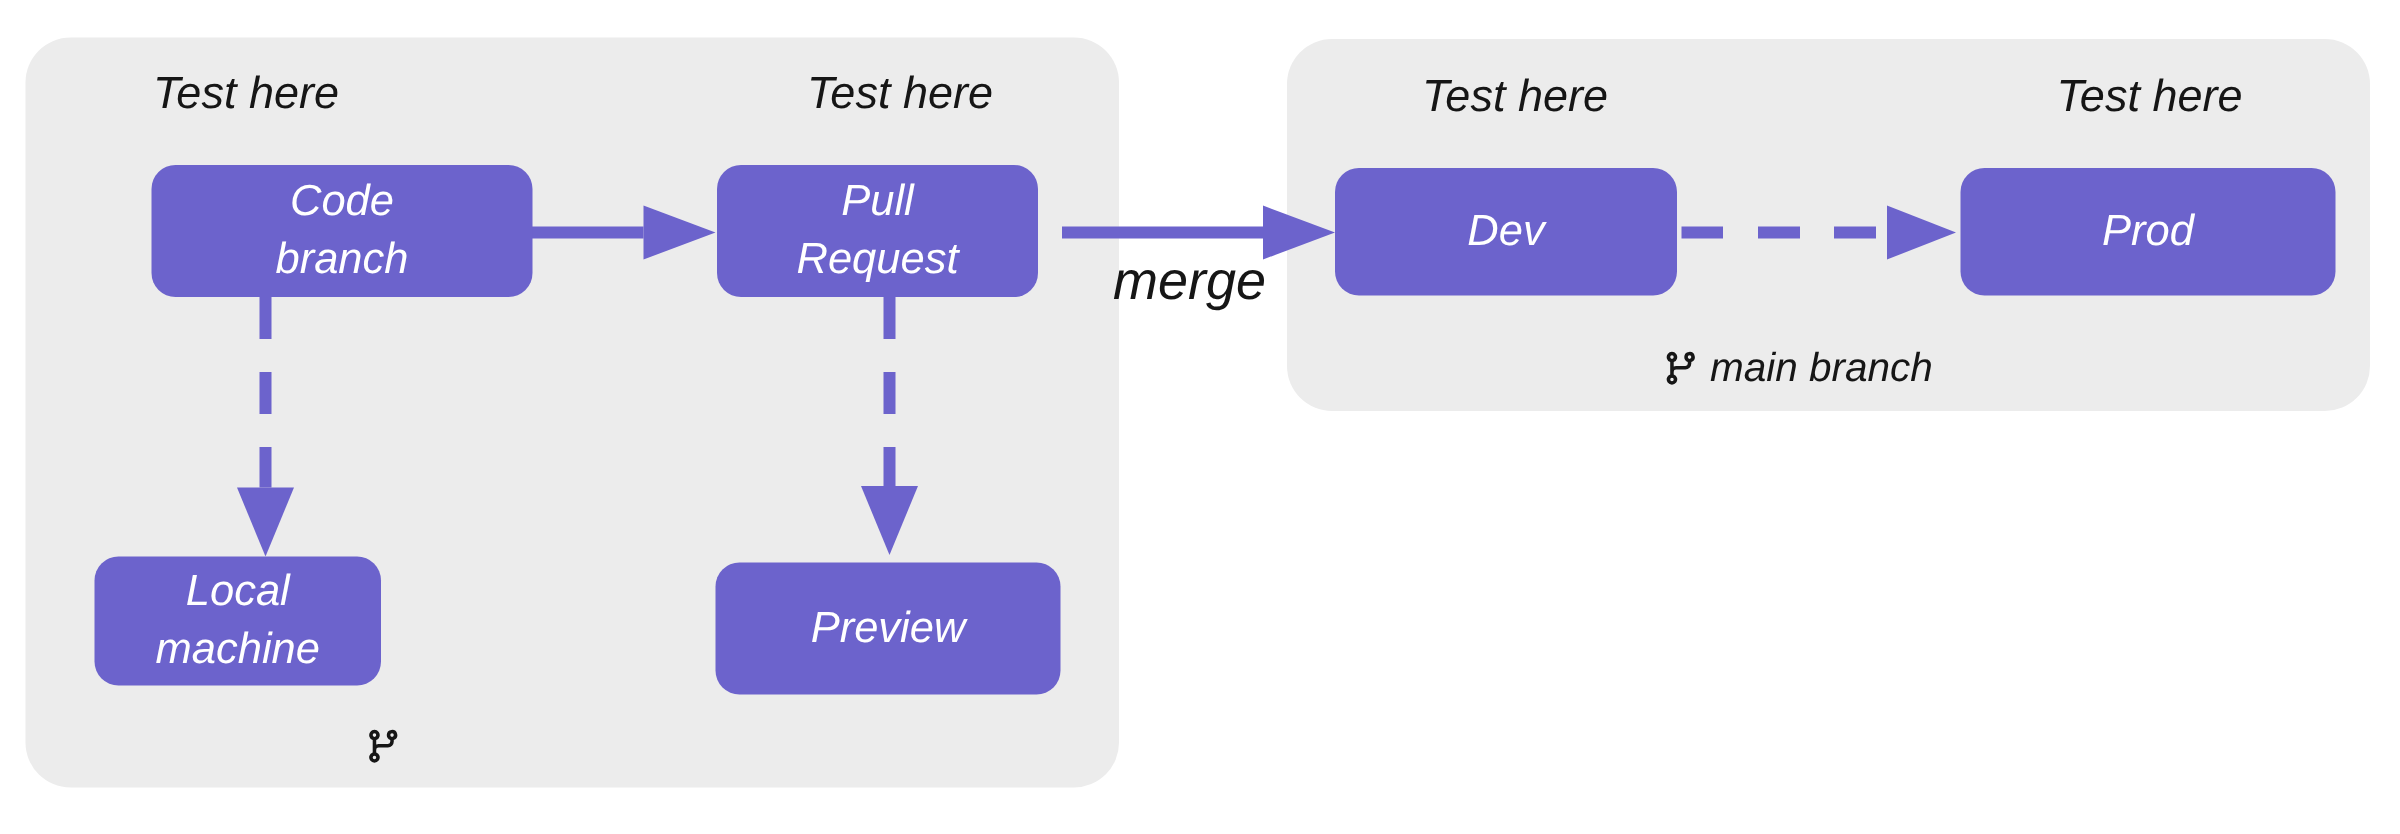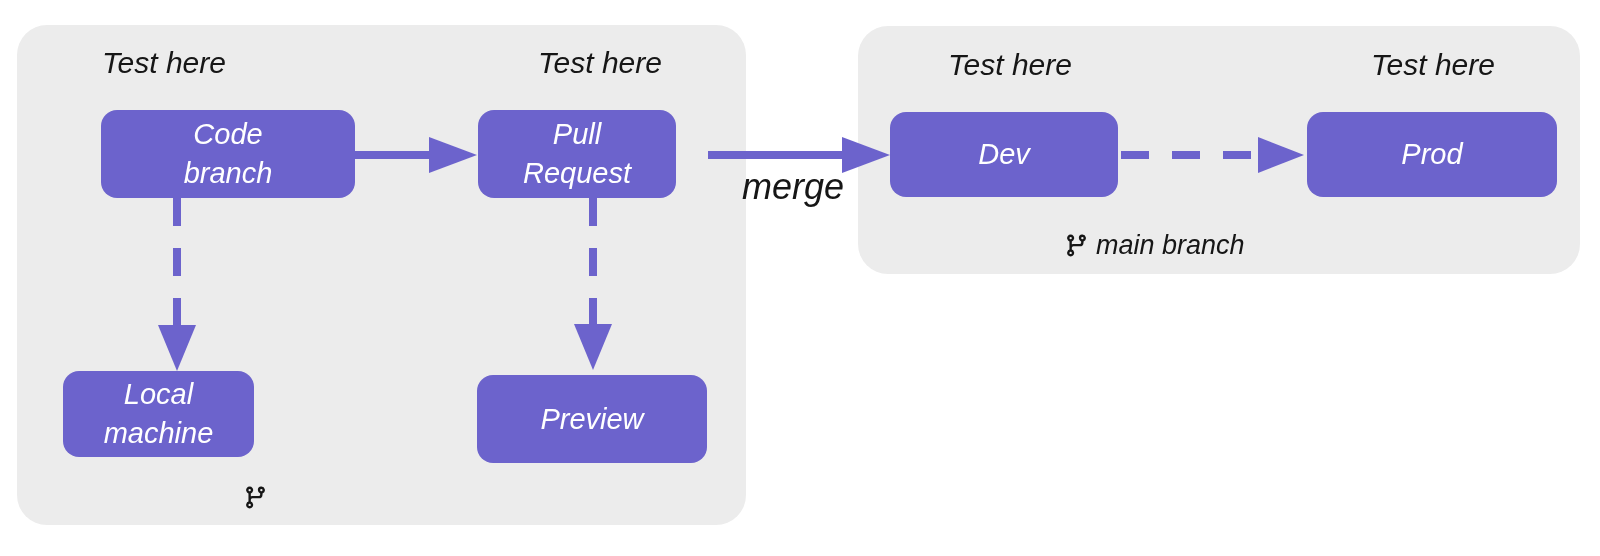--- a/index.html
+++ b/index.html
@@ -48,21 +48,21 @@
     display: flex;
     flex-direction: column;
     align-items: center;
     justify-content: center;
     text-align: center;
     font-size: 29px;
     line-height: 39px;
     white-space: nowrap;
   }
   .node.code-branch   { left: 65px;   top: 110px; width: 254px; height: 88px; margin-left: 36px; }
-  .node.pull-request  { left: 478px;  top: 110px; width: 198px; height: 88px; }
+  .node.pull-request  { left: 478px;  top: 110px; width: 214px; height: 88px; }
   .node.local-machine { left: 63px;   top: 371px; width: 191px; height: 86px; }
   .node.preview       { left: 477px;  top: 375px; width: 230px; height: 88px; }
   .node.dev           { left: 890px;  top: 112px; width: 228px; height: 85px; }
   .node.prod          { left: 1307px; top: 112px; width: 250px; height: 85px; }
 
   .edge { position: absolute; }
   .solid-h { height: 8px; background: var(--node-fill); }
   .a1 { left: 292px;  top: 151px; width: 137px; }
   .a2 { left: 708px;  top: 151px; width: 136px; }
 
@@ -113,21 +113,21 @@
   .branch-label {
     position: absolute;
     display: flex;
     align-items: center;
     gap: 7px;
     font-size: 27px;
     color: var(--label-text);
     white-space: nowrap;
   }
   .feature-label { left: 243px;  top: 485px; }
-  .main-label    { left: 1064px; top: 230px; text-align: center; }
+  .main-label    { left: 1108px; top: 230px; text-align: center; }
   .branch-label svg { display: block; }
 </style>
 </head>
 <body>
 
 <div class="canvas">
 
   <div class="group feature"></div>
   <div class="group main"></div>
 

